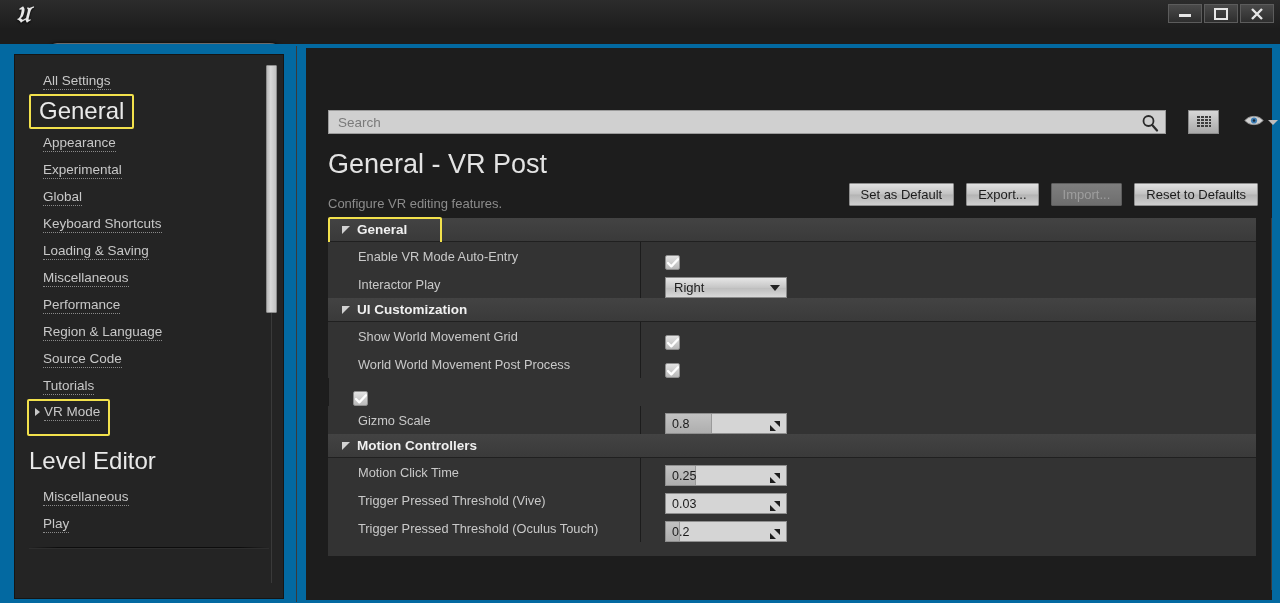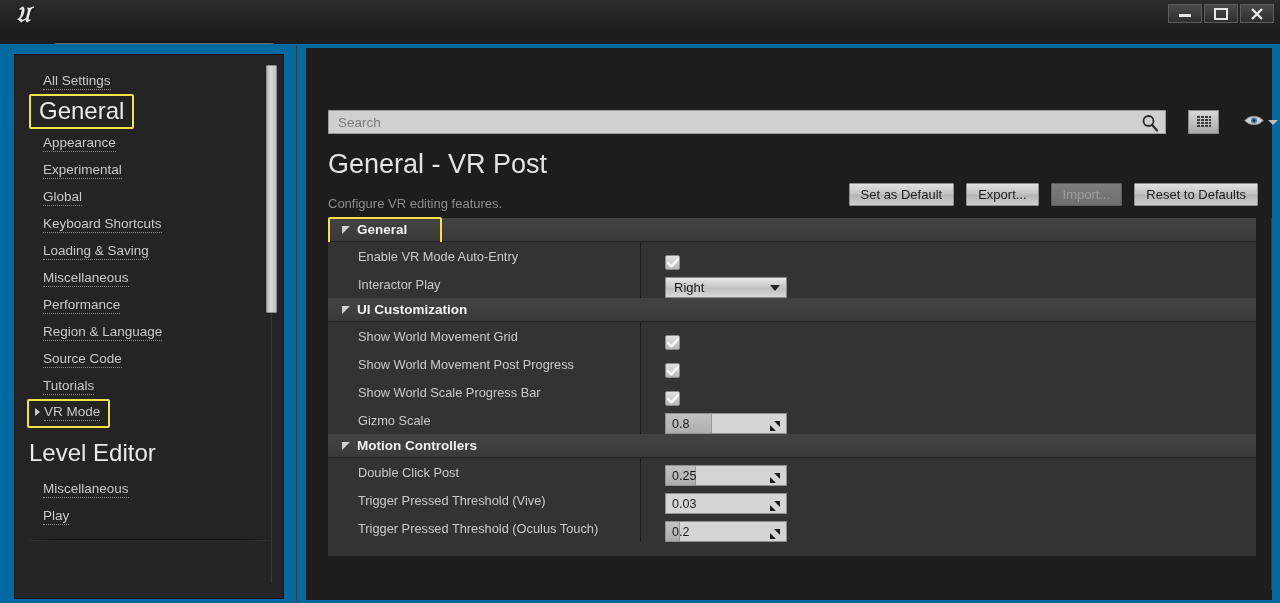--- a/index.html
+++ b/index.html
@@ -87,21 +87,21 @@
   }
   .nav-group {
     display: block; padding: 10px 0 7px 14px;
     color: #e9e9e9; font-size: 24px; line-height: 30px; white-space: nowrap;
   }
   .nav-group.hl {
     display:inline-block; margin-left: 14px; padding: 0 8px 1px 8px;
     border: 2px solid #f2e14c; border-radius: 2px;
   }
   .nav-item.hl {
-    display: inline-block; margin-left: 12px; padding: 2px 8px 6px 6px;
+    display: inline-block; margin-left: 12px; padding: 2px 8px 14px 6px;
     border: 2px solid #f2e14c; border-radius: 2px; white-space: nowrap;
   }
   .nav-item.hl .lbl { margin-left: 4px; }
   .expander {
     display: inline-block; width: 0; height: 0; vertical-align: middle;
     border-left: 5px solid #c9c9c9;
     border-top: 4px solid transparent; border-bottom: 4px solid transparent;
   }
   .nav-divider {
     margin: 10px 14px 0 14px; height: 1px;
@@ -398,31 +398,30 @@
             <div class="pname">Show World Movement Grid</div>
             <div class="pval">
               <div class="chk">
                 <svg width="12" height="10" viewBox="0 0 12 10">
                   <path d="M1 5 L4.3 8.4 L11 1.3" stroke="#ffffff" stroke-width="2.3" fill="none" stroke-linecap="round" stroke-linejoin="round"></path>
                 </svg>
               </div>
             </div>
           </div>
           <div class="prow">
-            <div class="pname">Show World Movement Post Progress</div>
+            <div class="pname">World World Movement Post Process</div>
             <div class="pval">
               <div class="chk">
                 <svg width="12" height="10" viewBox="0 0 12 10">
                   <path d="M1 5 L4.3 8.4 L11 1.3" stroke="#ffffff" stroke-width="2.3" fill="none" stroke-linecap="round" stroke-linejoin="round"></path>
                 </svg>
               </div>
             </div>
           </div>
           <div class="prow">
-            <div class="pname">Show World Scale Progress Bar</div>
             <div class="pval">
               <div class="chk">
                 <svg width="12" height="10" viewBox="0 0 12 10">
                   <path d="M1 5 L4.3 8.4 L11 1.3" stroke="#ffffff" stroke-width="2.3" fill="none" stroke-linecap="round" stroke-linejoin="round"></path>
                 </svg>
               </div>
             </div>
           </div>
           <div class="prow">
             <div class="pname">Gizmo Scale</div>
@@ -435,21 +434,21 @@
                     <path d="M1 11 L7 11 L1 5 Z" fill="#1d1d1d"></path>
                   </svg></span>
               </div>
             </div>
           </div>
           <div class="cat-header">
             <span class="tri"></span>
             <span class="ct">Motion Controllers</span>
           </div>
           <div class="prow">
-            <div class="pname">Double Click Post</div>
+            <div class="pname">Motion Click Time</div>
             <div class="pval">
               <div class="spin">
                 <div class="fill" style="width: 25%;"></div>
                 <span class="sv">0.25</span>
                 <span class="drag"><svg width="12" height="12" viewBox="0 0 12 12">
                     <path d="M11 1 L11 7 L5 1 Z" fill="#1d1d1d"></path>
                     <path d="M1 11 L7 11 L1 5 Z" fill="#1d1d1d"></path>
                   </svg></span>
               </div>
             </div>

